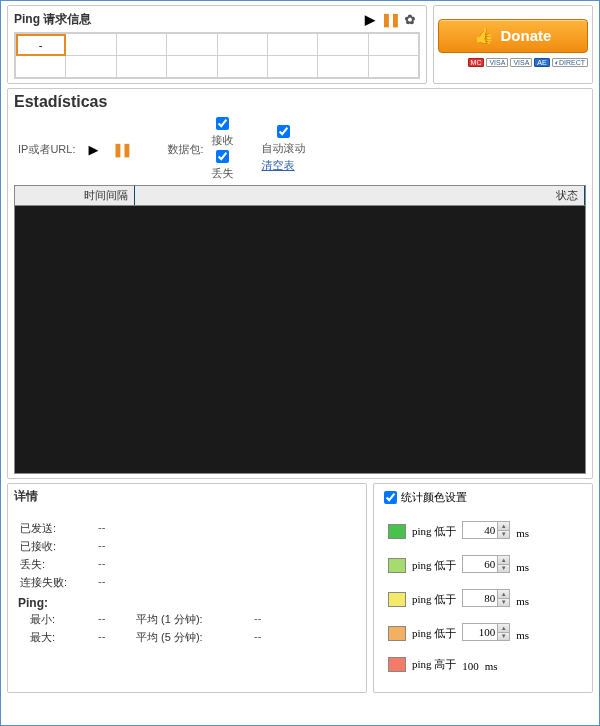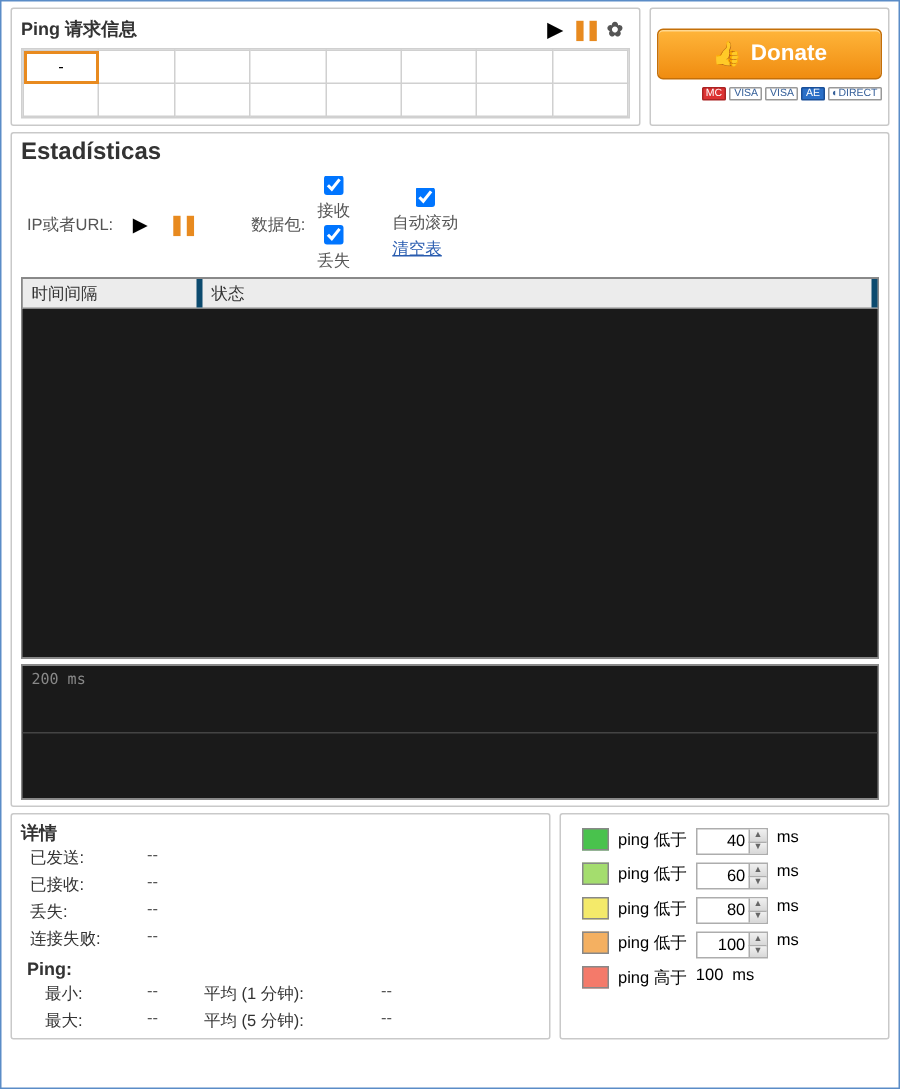--- a/index.html
+++ b/index.html
@@ -35,34 +35,34 @@
 .paylogos span.blue { background: #2a6fc7; color: #fff; border-color: #1a4f97; }
 .stats { flex: 1; min-height: 0; display: flex; flex-direction: column; }
 .stats-title { font-size: 16px; font-weight: bold; color: #333; margin-bottom: 4px; }
 .urlrow { display: flex; align-items: center; gap: 8px; font-size: 11px; color: #555; margin: 2px 0 4px 4px; }
 .urlinput { width: 138px; height: 18px; font-family: monospace; font-size: 11px; border: 1px solid #adadad; padding: 0 3px; }
 .checkgroup { display: flex; flex-direction: column; gap: 2px; font-size: 11px; }
 .checkgroup label { display: flex; align-items: center; gap: 3px; flex-direction: column; }
 .link { color: #2a5db0; text-decoration: underline; cursor: pointer; }
 .logtable { flex: 1; min-height: 0; background: #1a1a1a; border: 1px solid #888; display: flex; flex-direction: column; }
 .logtable-head { background: #ececec; display: flex; font-size: 11px; color: #333; border-bottom: 1px solid #888; }
-.logtable-head div { padding: 2px 6px; border-right: 4px solid #0c4a6e; }
+.logtable-head div { padding: 2px 6px; border-right: 1px solid #0c4a6e; text-align: right; }
 .logtable-body { flex: 1; }
 .graph { height: 90px; background: #1a1a1a; border: 1px solid #888; margin-top: 4px; position: relative; font-family: monospace; font-size: 10px; color: #888; }
 .graph .lbl { position: absolute; left: 6px; top: 4px; }
 .graph .line { position: absolute; left: 0; right: 0; top: 50%; border-top: 1px solid #444; }
 .bottomrow { display: flex; gap: 6px; }
 .details { flex: 1; display: flex; flex-direction: column; }
-.details-title, .levels-title { font-size: 12px; font-weight: bold; color: #333; margin-bottom: 0; }
+.details-title, .levels-title { font-size: 12px; font-weight: bold; color: #333; margin-bottom: 16px; }
 .details-grid { display: grid; grid-template-columns: 70px 30px 110px 30px; gap: 3px 8px; font-size: 11px; color: #333; padding-left: 6px; }
 .details-grid .lbl { color: #333; }
 .details-grid .val { color: #555; }
 .pingsect { font-size: 12px; font-weight: bold; color: #333; margin: 6px 0 2px 4px; }
 .levels { width: 220px; }
-.levelrow { display: flex; align-items: flex-start; gap: 6px; font-size: 11px; margin: 5px 0; padding-left: 8px; }
+.levelrow { display: flex; align-items: flex-end; gap: 6px; font-size: 11px; margin: 16px 0; padding-left: 8px; font-family: Liberation Serif, serif; }
 .swatch { width: 18px; height: 15px; border: 1px solid #888; }
 .numbox { width: 48px; height: 18px; border: 1px solid #adadad; font-size: 11px; text-align: right; padding: 0 14px 0 2px; position: relative; background: #fff; display: flex; align-items: center; justify-content: flex-end; }
 .numbox .spin { position: absolute; right: 0; top: 0; bottom: 0; width: 12px; display: flex; flex-direction: column; }
 .numbox .spin div { flex: 1; background: linear-gradient(#f0f0f0,#d8d8d8); border-left: 1px solid #adadad; font-size: 6px; display: flex; align-items: center; justify-content: center; color: #666; cursor: pointer; }
 .numbox .spin div:first-child { border-bottom: 1px solid #adadad; }
 .chklbl { display: flex; align-items: center; gap: 4px; font-size: 11px; margin: 2px 0 6px 4px; }
 input[type=checkbox] { width: 13px; height: 13px; }
 </style>
 </head>
 <body>
@@ -149,24 +149,20 @@
           <span class="link">清空表</span>
         </div>
       </div>
       <div class="logtable">
         <div class="logtable-head">
           <div style="width:120px">时间间隔</div>
           <div style="flex:1">状态</div>
         </div>
         <div class="logtable-body"></div>
       </div>
-      <div class="graph">
-        <div class="lbl">200 ms</div>
-        <div class="line"></div>
-      </div>
     </div>
 
     <div class="bottomrow">
       <div class="panel details">
         <div class="details-title">详情</div>
         <div class="details-grid">
           <span class="lbl">已发送:</span>
             <span class="val">--</span>
             <span></span>
             <span></span>
@@ -189,20 +185,24 @@
             <span class="val">--</span>
           <span class="lbl">平均 (1 分钟):</span>
             <span class="val">--</span>
           <span class="lbl" style="padding-left:10px">最大:</span>
             <span class="val">--</span>
           <span class="lbl">平均 (5 分钟):</span>
             <span class="val">--</span>
         </div>
       </div>
       <div class="panel levels">
+        <label class="chklbl">
+            <input type="checkbox" checked="" style="">
+            <span>统计颜色设置</span>
+          </label>
         <div id="levels-container">
             <div class="levelrow">
               <div class="swatch" style="background: rgb(73, 194, 77);"></div>
               <span>ping 低于</span>
               <div class="numbox">40<div class="spin">
                   <div>▲</div>
                   <div>▼</div>
                 </div></div>
               <span>ms</span>
             </div>

